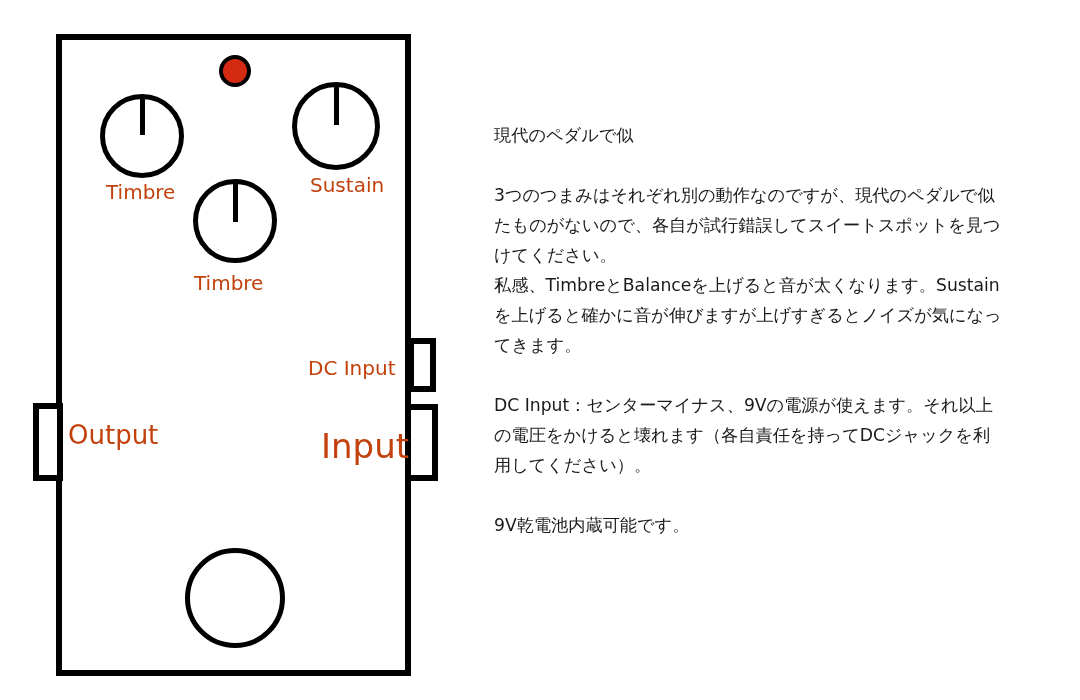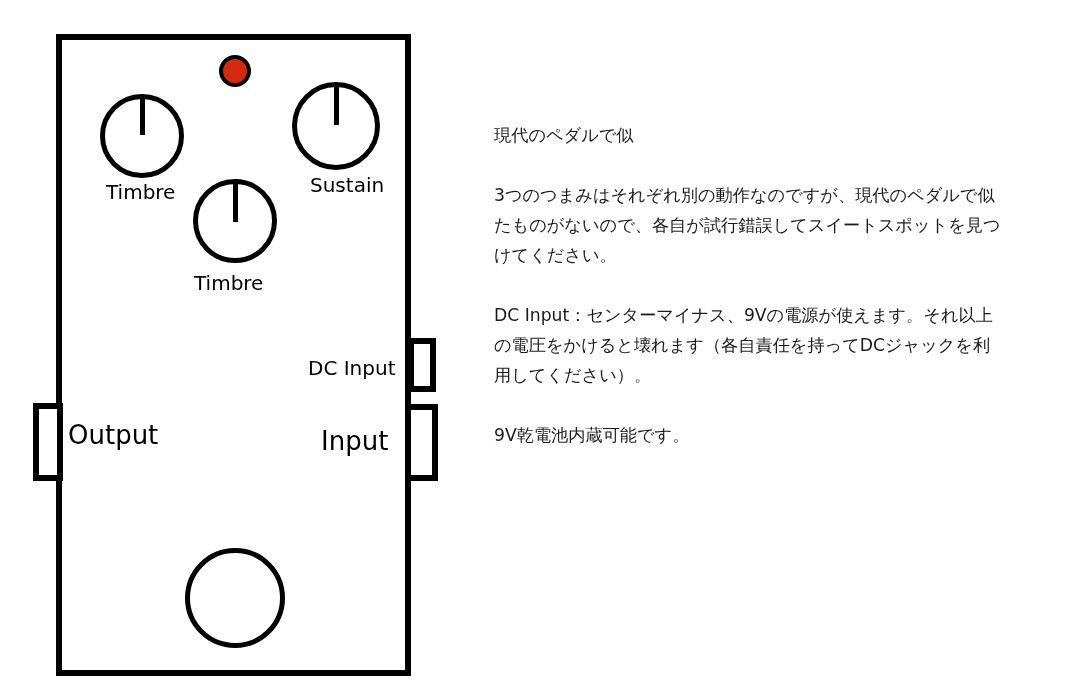--- a/index.html
+++ b/index.html
@@ -71,28 +71,28 @@
       width: 100px;
       height: 100px;
       box-sizing: border-box;
       border-radius: 50%;
       border: 5px solid #000;
       background: #fff;
     }
     .label {
       position: absolute;
       white-space: nowrap;
-      color: #000000;
+      color: #c2410c;
     }
     .label-timbre { left: 106px; top: 180px; font-size: 20px; }
     .label-sustain { left: 310px; top: 173px; font-size: 20px; }
     .label-balance { left: 194px; top: 271px; font-size: 20px; }
     .label-dc { left: 308px; top: 356px; font-size: 20px; }
     .label-output { left: 68px; top: 420px; font-size: 26px; }
-    .label-input { left: 321px; top: 426px; font-size: 26px; text-align: right; }
+    .label-input { left: 321px; top: 426px; font-size: 34px; text-align: right; }
     .jack {
       position: absolute;
       box-sizing: border-box;
       border: 6px solid #000;
       background: #fff;
     }
     .jack-output { left: 33px; top: 403px; width: 30px; height: 78px; }
     .jack-dc { left: 408px; top: 338px; width: 28px; height: 54px; }
     .jack-input { left: 405px; top: 404px; width: 33px; height: 77px; }
 
@@ -147,19 +147,22 @@
 
   <div class="footswitch"></div>
 </div>
 
 <div class="manual">
   <p>現代のペダルで似</p>
   <div class="gap"></div>
   <p>3つのつまみはそれぞれ別の動作なのですが、現代のペダルで似
 たものがないので、各自が試行錯誤してスイートスポットを見つ
 けてください。</p>
+  <p>私感、TimbreとBalanceを上げると音が太くなります。Sustain
+を上げると確かに音が伸びますが上げすぎるとノイズが気になっ
+てきます。</p>
   <div class="gap"></div>
   <p>DC Input：センターマイナス、9Vの電源が使えます。それ以上
 の電圧をかけると壊れます（各自責任を持ってDCジャックを利
 用してください）。</p>
   <div class="gap"></div>
   <p>9V乾電池内蔵可能です。</p>
 </div>
 
 </body></html>

